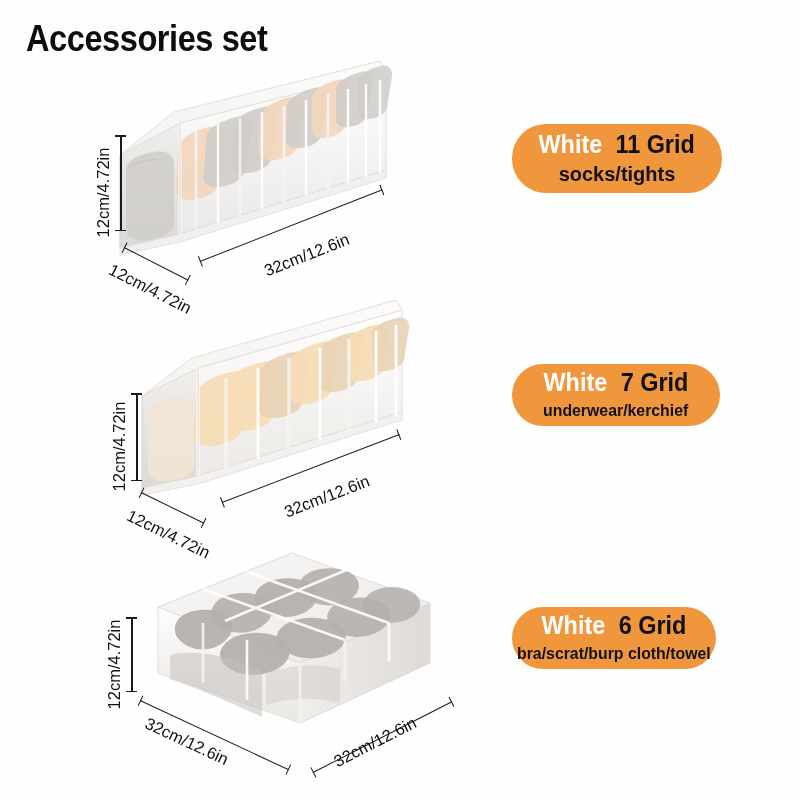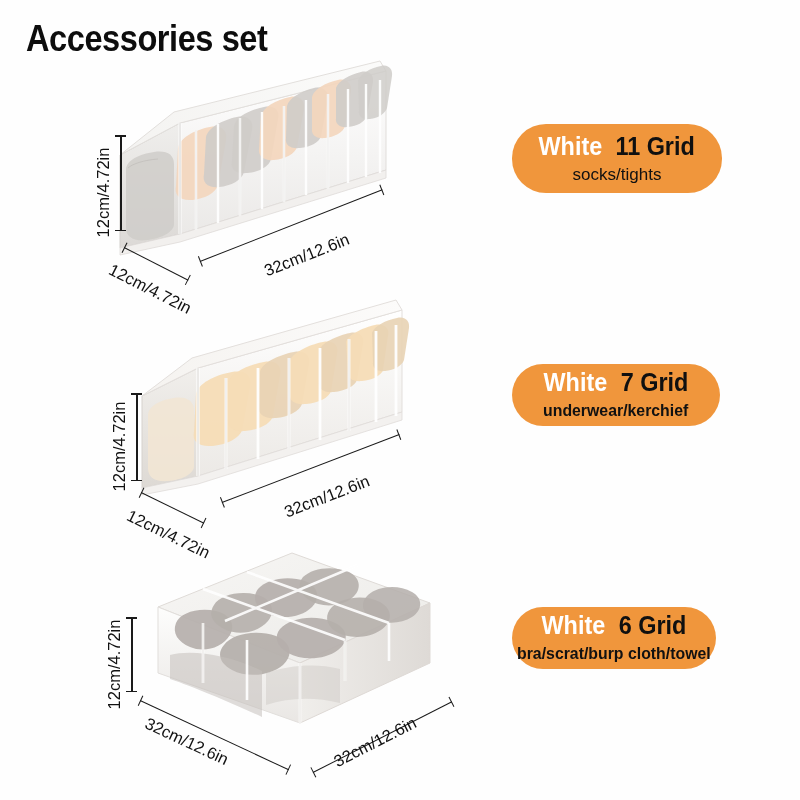--- a/index.html
+++ b/index.html
@@ -45,25 +45,26 @@
     font-family:"Liberation Sans Narrow","Liberation Sans",sans-serif;
     font-weight:700;
     font-size:26px;
     transform:scaleX(.9);
     letter-spacing:0px;
   }
   .badge-color{ color:#ffffff; }
   .badge-grid{ color:#101010; margin-left:6px; }
   .badge-sub{
     font-family:"Liberation Sans","Liberation Sans",sans-serif;
-    font-size:17px;
+    font-size:20px;
     color:#111111;
     white-space:nowrap;
     margin-top:7px;
     line-height:1;
+    font-weight:bold;
   }
   .badge-sub.tight{ font-weight:700; font-size:16.5px; transform:scaleX(.96); }
 
   #badge-1{ left:512px; top:124px; width:210px; height:69px; }
   #badge-2{ left:512px; top:364px; width:208px; height:62px; }
   #badge-3{ left:512px; top:607px; width:204px; height:62px; }
 
   
   .dim{
     position:absolute;

